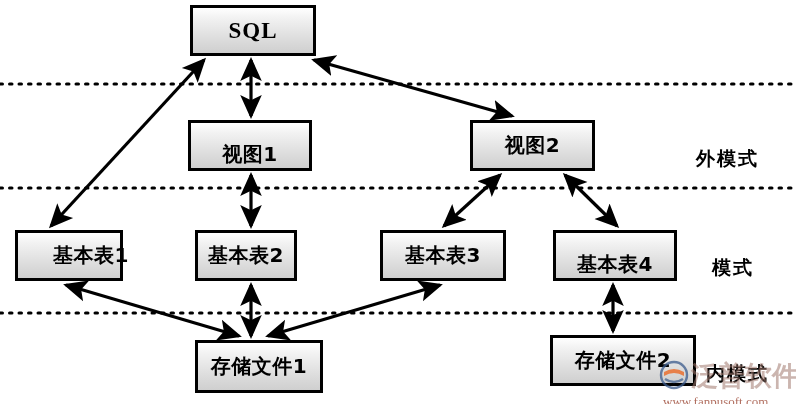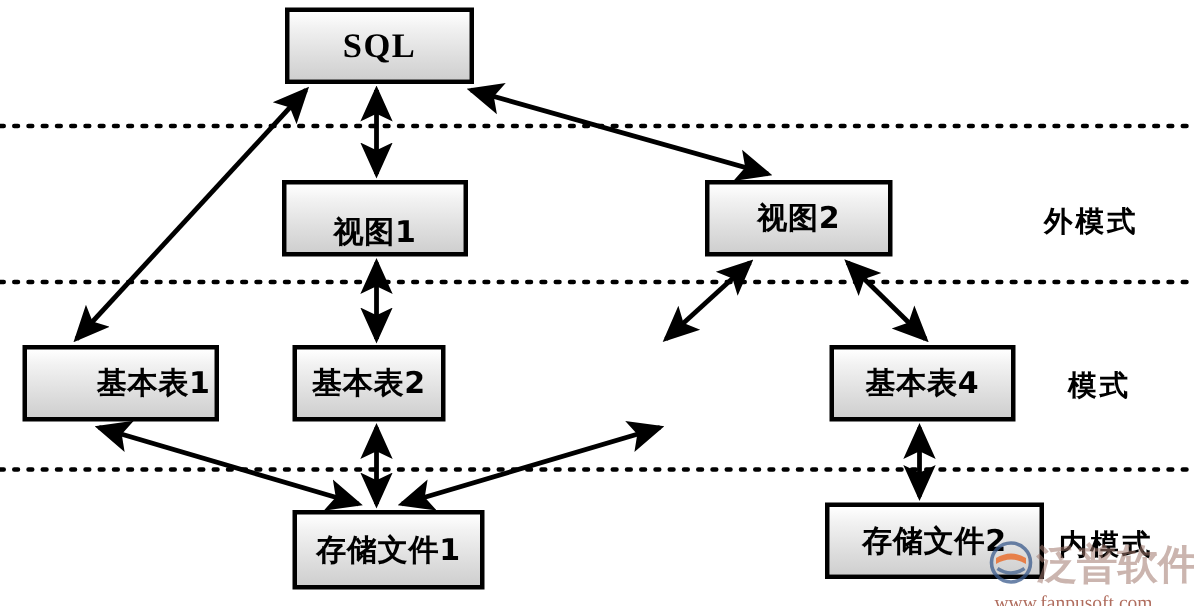--- a/index.html
+++ b/index.html
@@ -51,20 +51,21 @@
 
   .side-label {
     position: absolute;
     z-index: 4;
     color: #000000;
     font-family: "DejaVu Sans", "Liberation Sans", sans-serif;
     font-weight: bold;
     font-size: 19px;
     letter-spacing: 2px;
     white-space: nowrap;
+    margin-top: 11px;
   }
 
   #watermark {
     position: absolute;
     z-index: 5;
     left: 655px;
     top: 344px;
     width: 141px;
     height: 58px;
     pointer-events: none;
@@ -143,30 +144,33 @@
   </div>
 
   <div class="node cn" style="left:188px; top:120px; width:124px; height:51px;align-items:flex-end;">
     <span>视图1</span>
   </div>
 
   <div class="node cn" style="left:470px; top:120px; width:125px; height:51px;">
     <span>视图2</span>
   </div>
 
-  <div class="node cn" style="left:15px; top:230px; width:131px; height:51px;padding-left:44px;">
+  <div class="node cn" style="left:15px; top:230px; width:108px; height:51px;padding-left:44px;">
     <span>基本表1</span>
   </div>
 
   <div class="node cn" style="left:195px; top:230px; width:102px; height:51px;">
     <span>基本表2</span>
   </div>
 
+  <div class="node cn" style="left:380px; top:230px; width:126px; height:51px;">
+    <span>基本表3</span>
+  </div>
 
-  <div class="node cn" style="left:553px; top:230px; width:124px; height:51px;">
+  <div class="node cn" style="left:553px; top:230px; width:124px; height:51px;align-items:flex-end;">
     <span>基本表4</span>
   </div>
 
   <div class="node cn" style="left:195px; top:340px; width:128px; height:53px;">
     <span>存储文件1</span>
   </div>
 
   <div class="node cn" style="left:550px; top:335px; width:146px; height:51px;">
     <span>存储文件2</span>
   </div>

